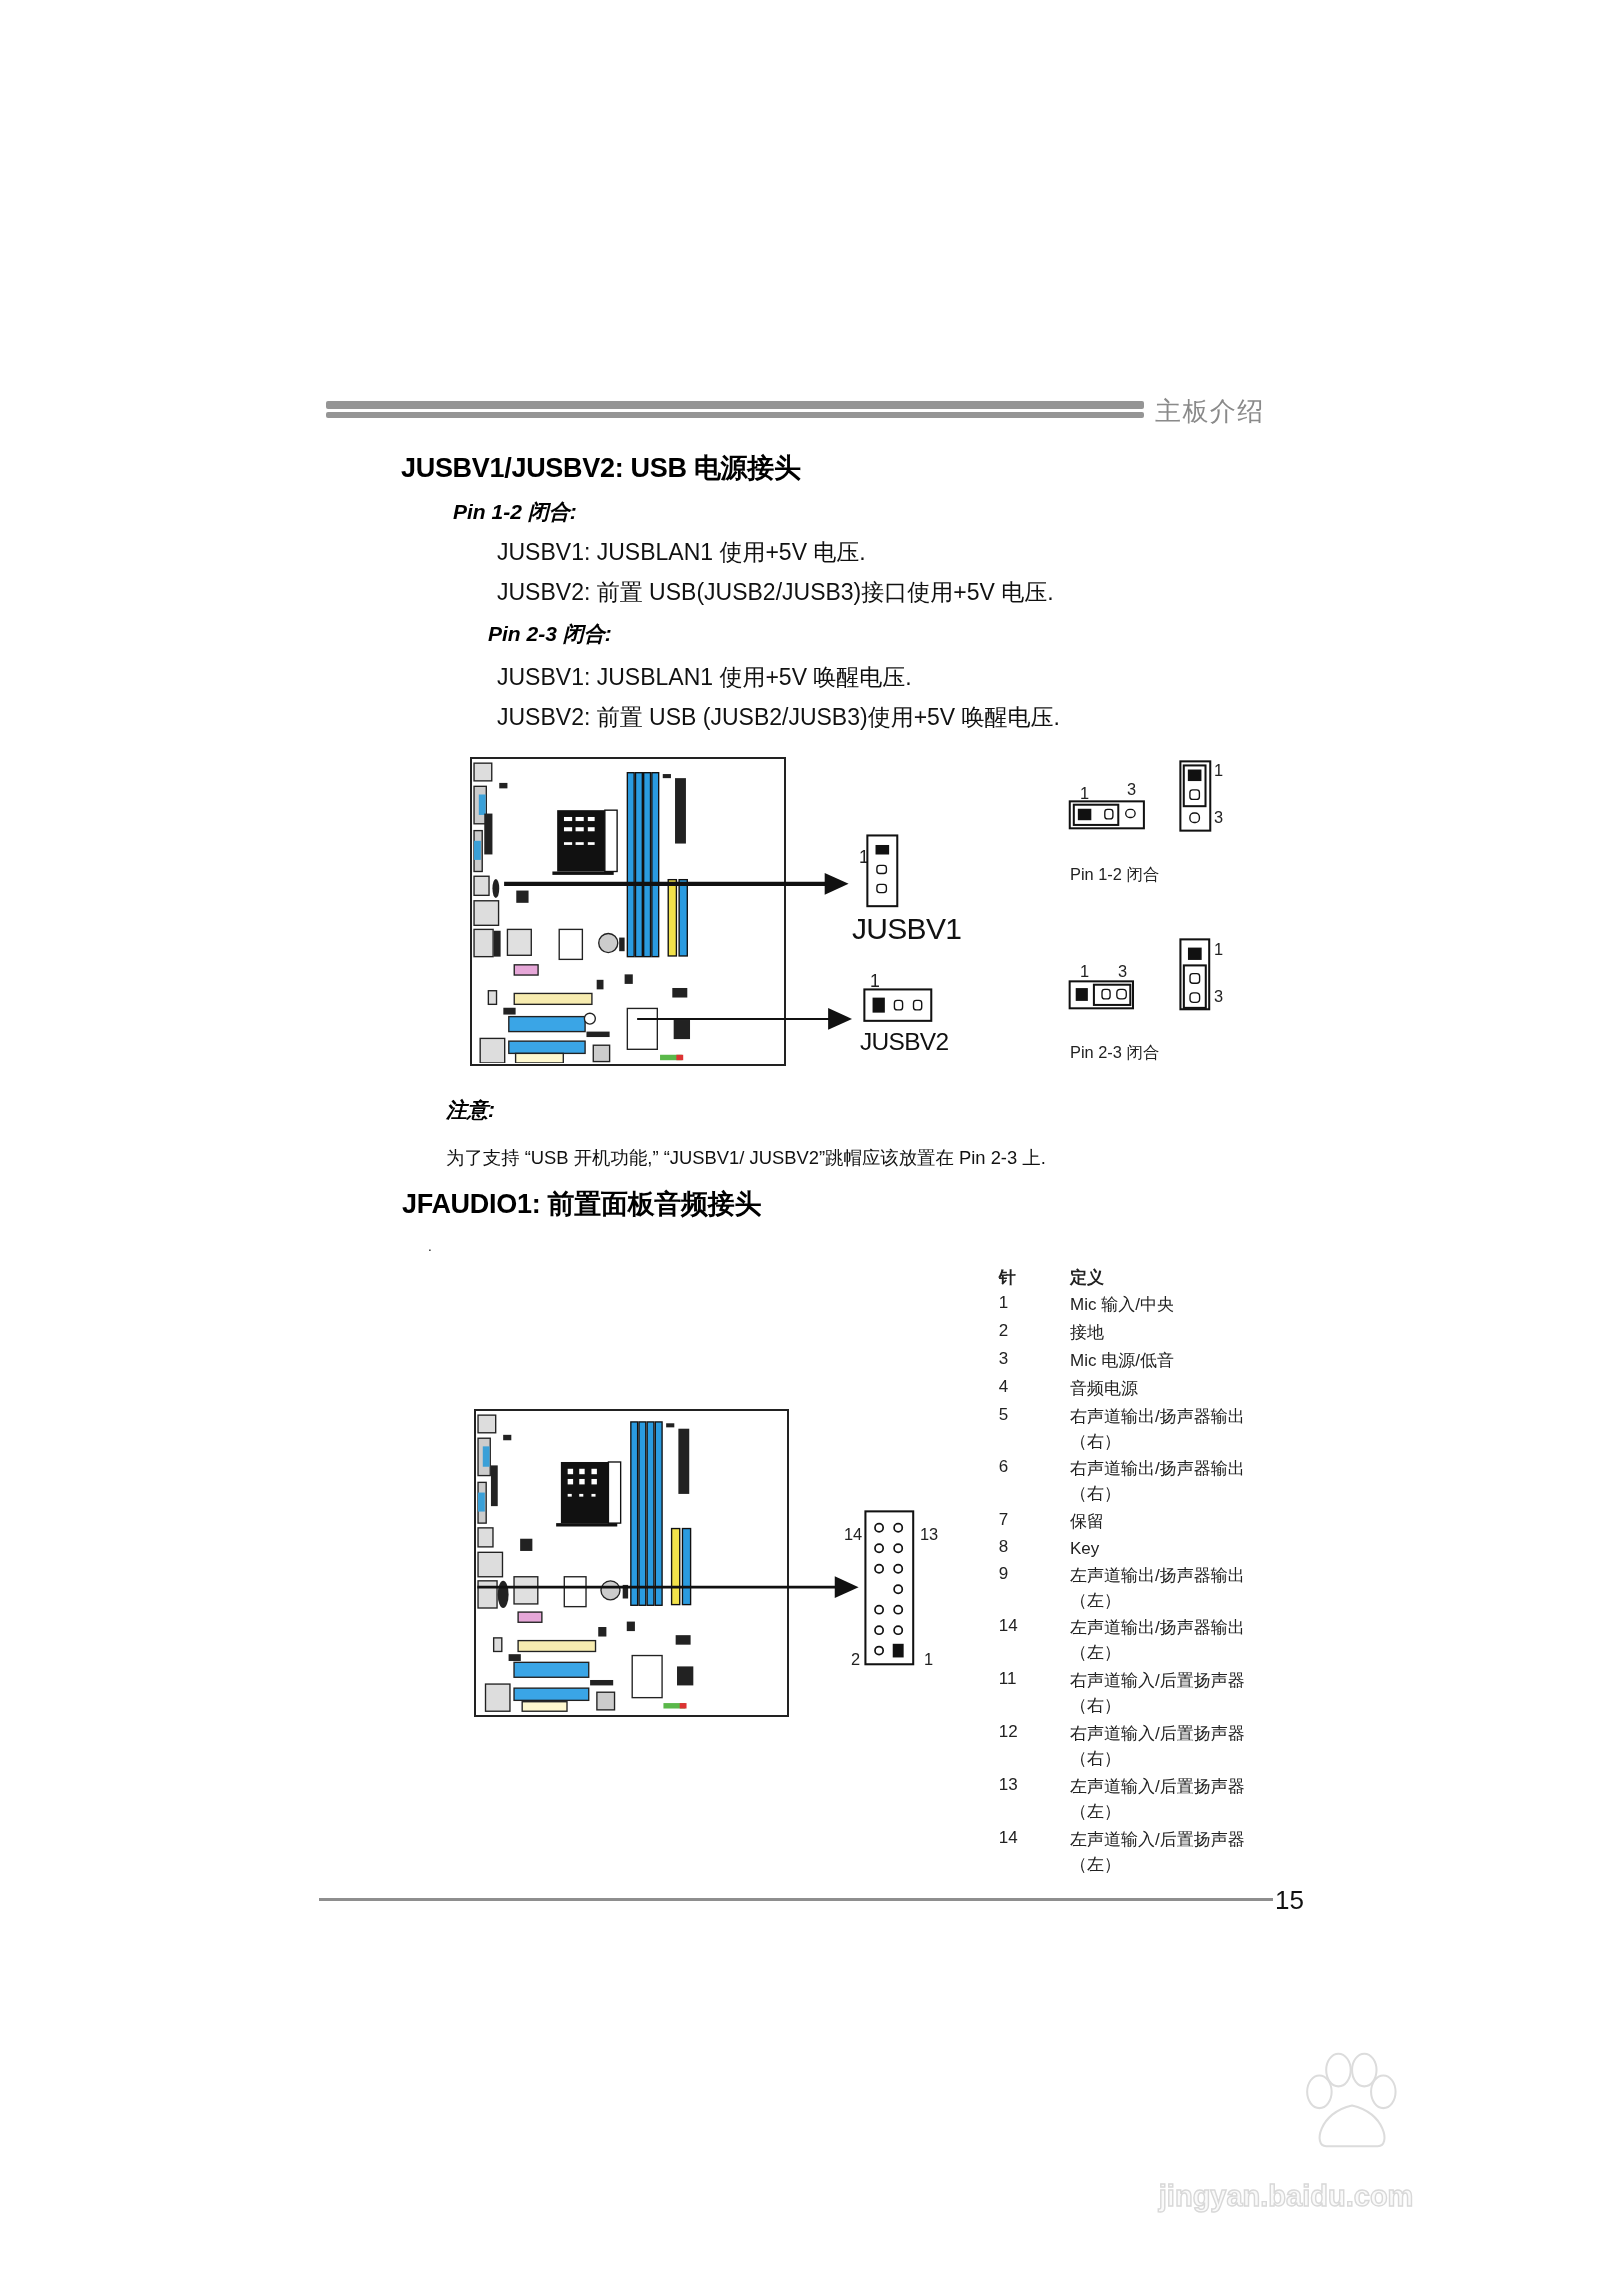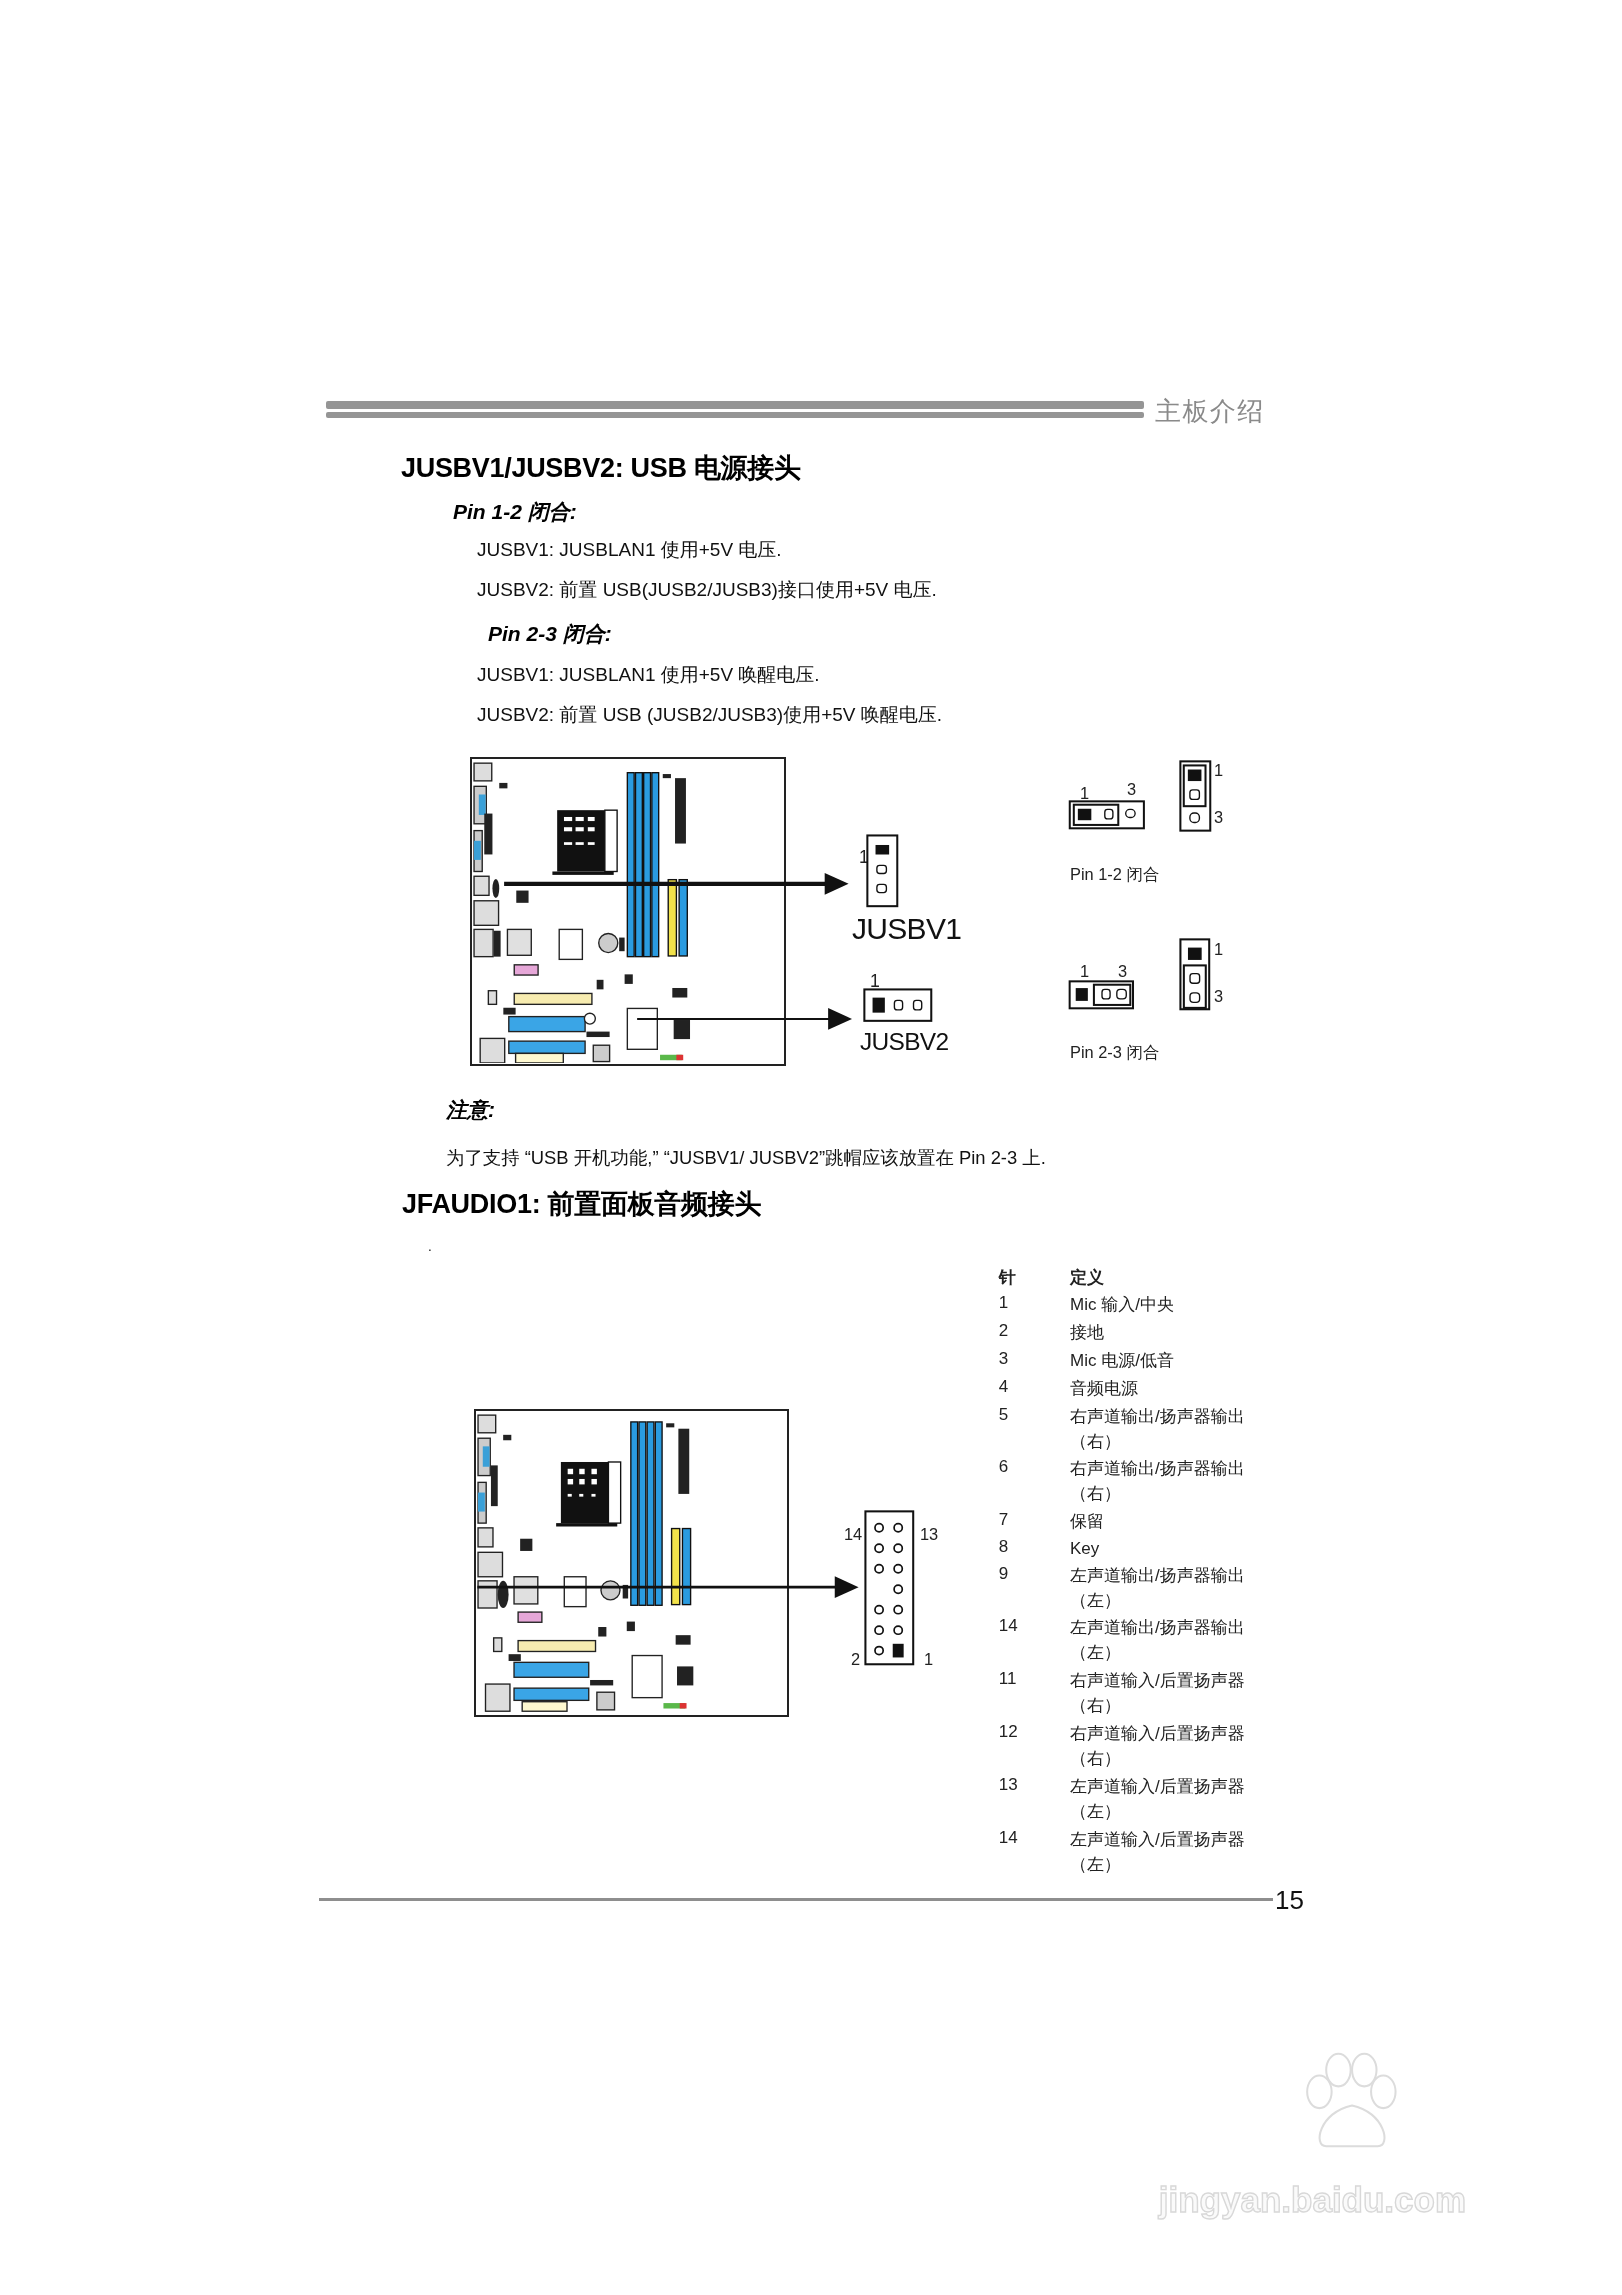--- a/index.html
+++ b/index.html
@@ -3,21 +3,21 @@
 <meta charset="utf-8">
 <style>
   html, body { margin:0; padding:0; background:#ffffff; }
   body { width:1623px; height:2295px; position:relative; overflow:hidden;
          font-family:"Liberation Sans","DejaVu Sans",sans-serif; color:#111; }
   .abs { position:absolute; }
   .hbar { position:absolute; background:#959595; border-radius:2px; }
   .section-label { font-weight:normal; color:#8a8a8a; font-size:26px; letter-spacing:1.4px; }
   .h1 { font-weight:bold; font-size:27px; color:#000; letter-spacing:-0.3px; white-space:nowrap; }
   .h2 { font-weight:bold; font-style:italic; font-size:21px; color:#000; white-space:nowrap; }
-  .body-line { font-size:19px; color:#111; white-space:nowrap; }
+  .body-line { font-size:23px; color:#111; white-space:nowrap;margin-left:20px; }
   .small { font-size:16.4px; color:#222; white-space:nowrap; }
   .tbl-row { position:absolute; left:992px; width:300px; font-size:17px; color:#222; }
   .tbl-row .pin { position:absolute; left:6.8px; top:0; }
   .tbl-row .def { position:absolute; left:78px; top:0; width:204px; line-height:24.5px; }
   .board { position:absolute; border:2.7px solid #222; background:#fff; box-sizing:border-box; }
   .footer-line { position:absolute; height:3.4px; background:#8e8e8e; }
   .watermark { color:#e4e4e4; font-weight:bold; }
 </style>
 </head>
 <body>
@@ -337,15 +337,15 @@
 <div class="abs" style="left:1152px;top:2051px;width:382px;height:164px;">
   <svg class="abs" style="left:147px;top:0px;" width="102" height="102" viewBox="0 0 150 150">
     <g fill="none" stroke="#dcdcdc" stroke-width="3">
       <ellipse cx="30" cy="60" rx="18" ry="24"></ellipse>
       <ellipse cx="58" cy="28" rx="18" ry="24"></ellipse>
       <ellipse cx="96" cy="28" rx="18" ry="24"></ellipse>
       <ellipse cx="124" cy="60" rx="18" ry="24"></ellipse>
       <path d="M40 140 C20 140 30 90 78 80 C126 90 136 140 116 140 Z"></path>
     </g>
   </svg>
-  <div class="abs watermark" style="left:6.8px;top:129px;font-size:35px;-webkit-text-stroke:1.4px #d8d8d8;color:#fafafa;white-space:nowrap;">jingyan.baidu.com</div>
+  <div class="abs watermark" style="left:6.8px;top:129px;font-size:29px;-webkit-text-stroke:1.4px #d8d8d8;color:#fafafa;white-space:nowrap;">jingyan.baidu.com</div>
 </div>
 
 
 </body></html>

